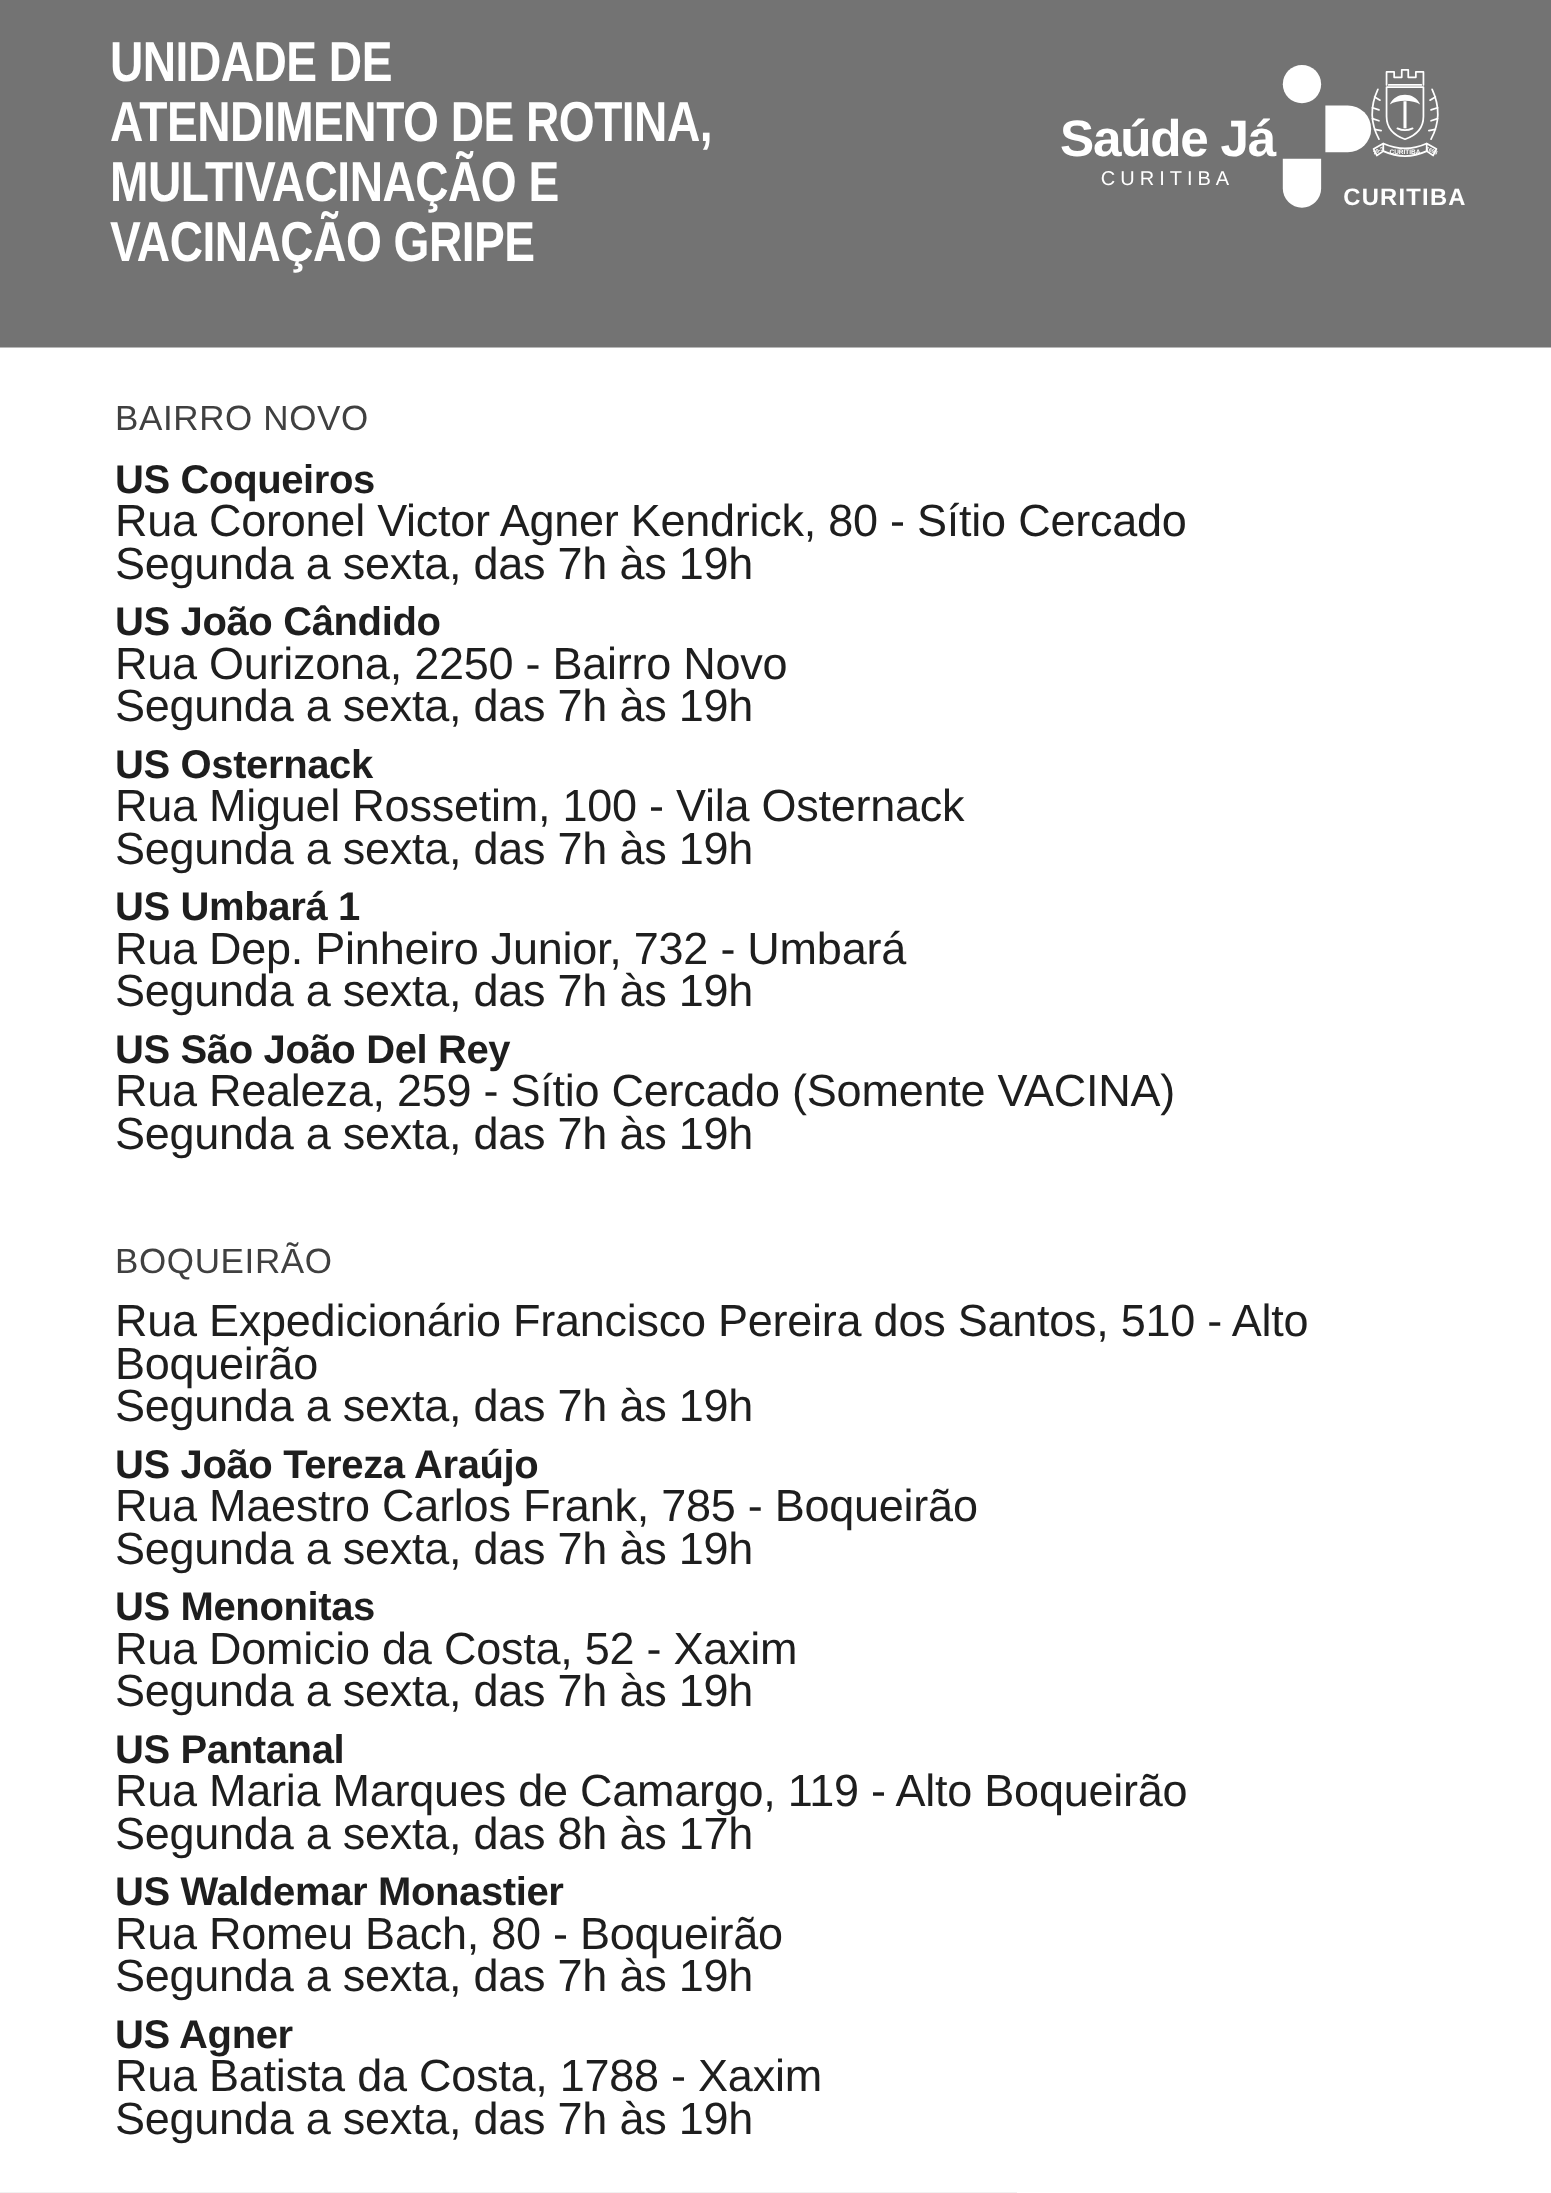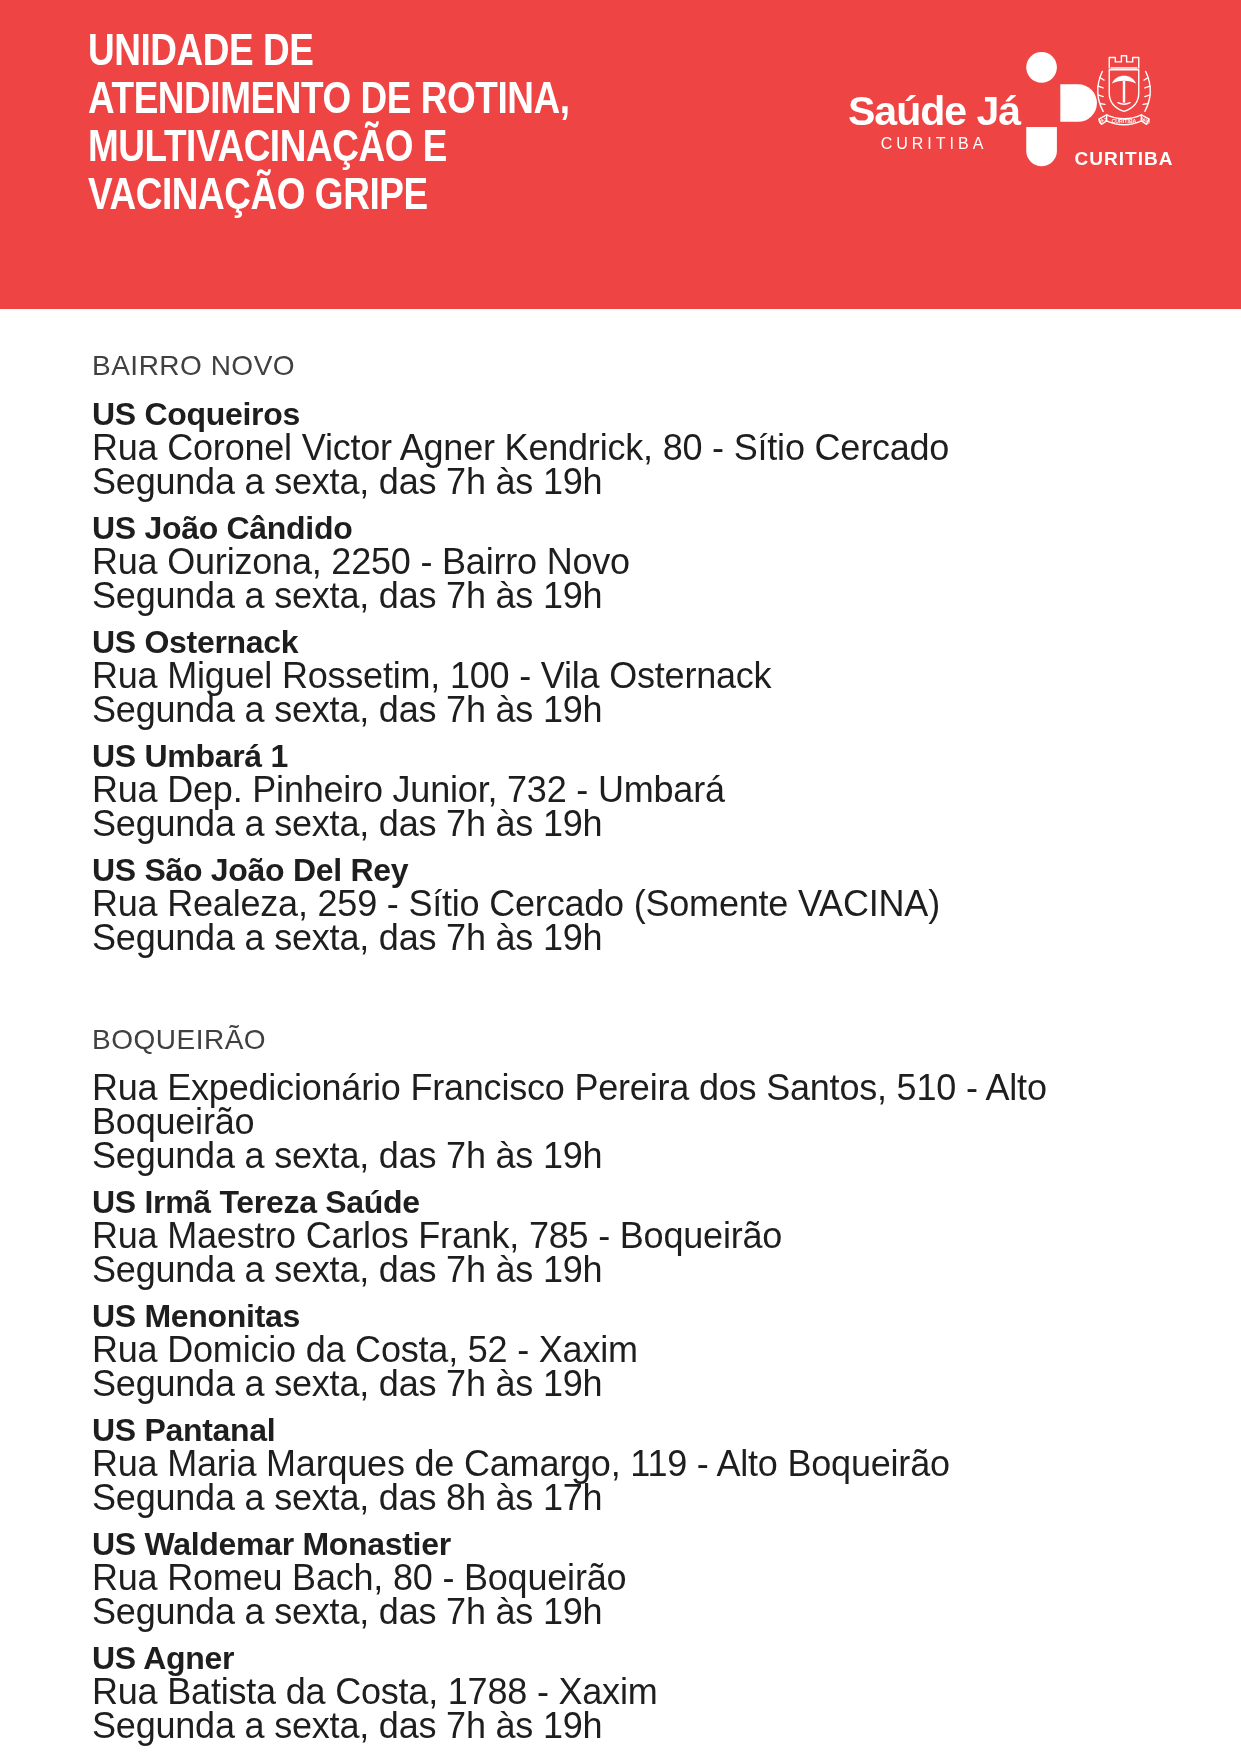--- a/index.html
+++ b/index.html
@@ -11,22 +11,22 @@
     height: 1754px;
     margin: 0 auto;
     background: #ffffff;
     overflow: hidden;
   }
 
   
   .header {
     position: relative;
     width: 100%;
-    height: 309px;
-    background: #ef4444;
+    height: 278px;
+    background: #737373;
   }
   .title {
     position: absolute;
     left: 88px;
     top: 26px;
     color: #ffffff;
     font-weight: bold;
     font-size: 45px;
     line-height: 48px;
     letter-spacing: -0.5px;
@@ -207,21 +207,21 @@
 
   <section class="section">
     <h2 class="section-title">BOQUEIRÃO</h2>
     <div class="units">
   <div class="unit">
     <div class="unit-address">Rua Expedicionário Francisco Pereira dos Santos, 510 - Alto Boqueirão</div>
     <div class="unit-hours">Segunda a sexta, das 7h às 19h</div>
   </div>
 
   <div class="unit">
-    <div class="unit-name">US Irmã Tereza Saúde</div>
+    <div class="unit-name">US João Tereza Araújo</div>
     <div class="unit-address">Rua Maestro Carlos Frank, 785 - Boqueirão</div>
     <div class="unit-hours">Segunda a sexta, das 7h às 19h</div>
   </div>
 
   <div class="unit">
     <div class="unit-name">US Menonitas</div>
     <div class="unit-address">Rua Domicio da Costa, 52 - Xaxim</div>
     <div class="unit-hours">Segunda a sexta, das 7h às 19h</div>
   </div>
 

